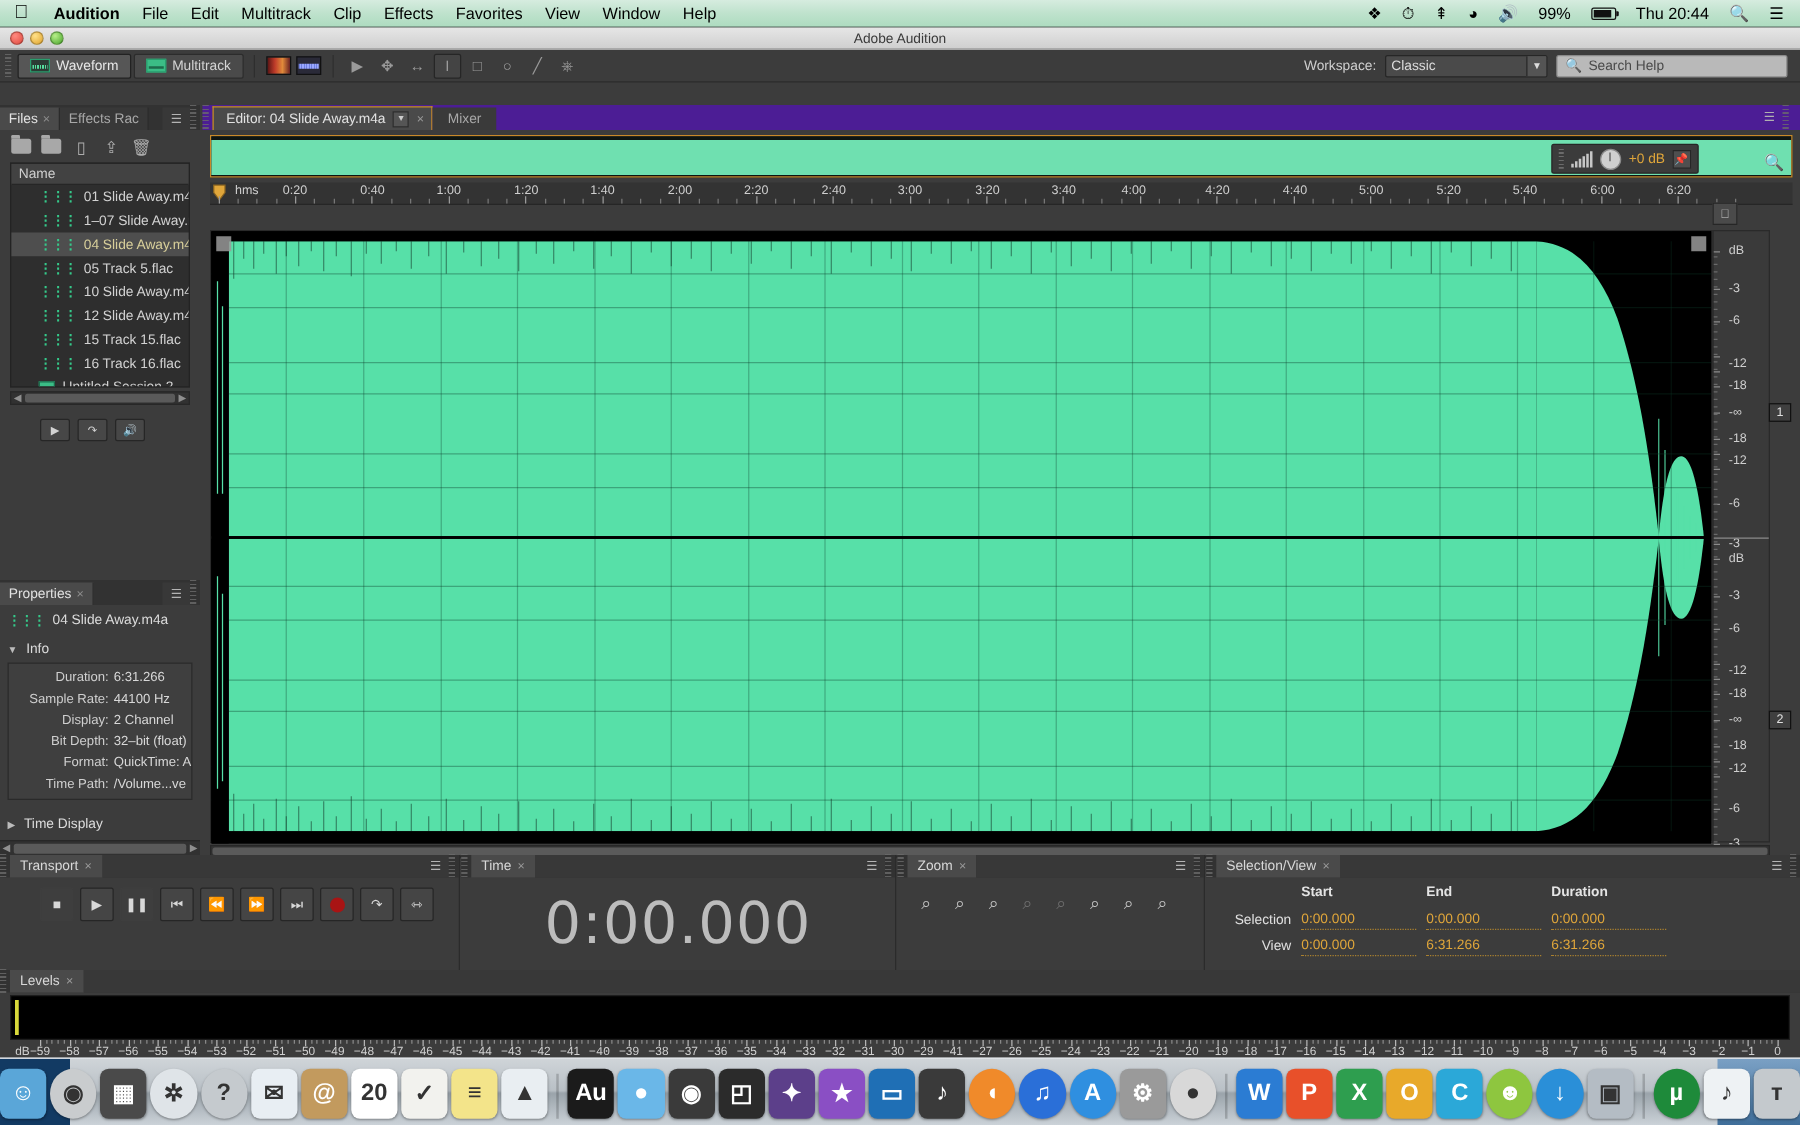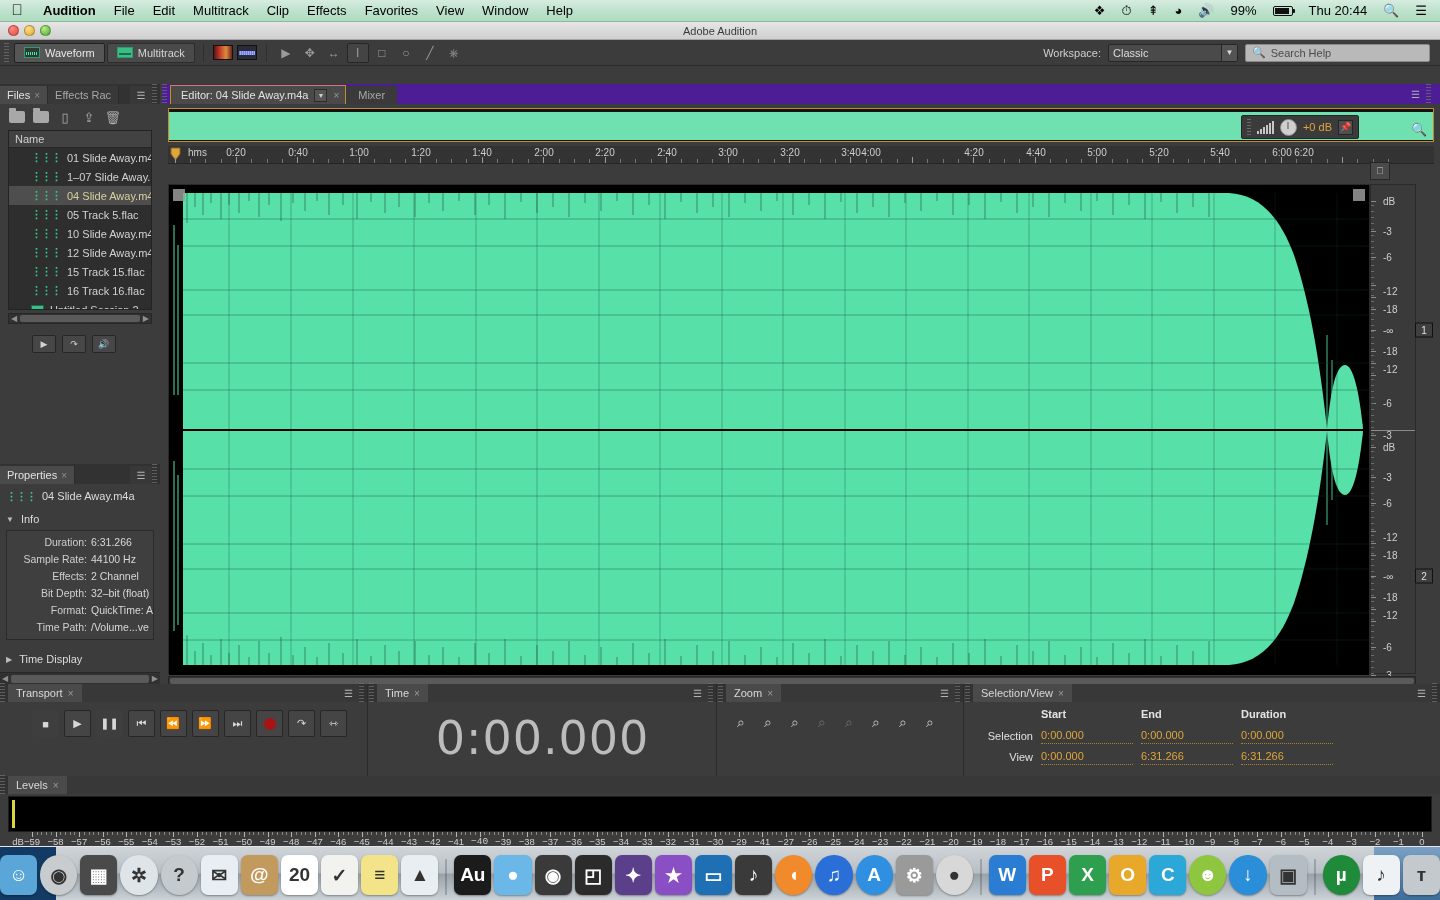--- a/index.html
+++ b/index.html
@@ -439,21 +439,21 @@
         <div id="prop-table">
           <div class="prow">
             <span class="plabel">Duration:</span>
             <span class="pval">6:31.266</span>
           </div>
           <div class="prow">
             <span class="plabel">Sample Rate:</span>
             <span class="pval">44100 Hz</span>
           </div>
           <div class="prow">
-            <span class="plabel">Effects:</span>
+            <span class="plabel">Display:</span>
             <span class="pval">2 Channel</span>
           </div>
           <div class="prow">
             <span class="plabel">Bit Depth:</span>
             <span class="pval">32–bit (float)</span>
           </div>
           <div class="prow">
             <span class="plabel">Format:</span>
             <span class="pval">QuickTime: A</span>
           </div>
@@ -522,28 +522,28 @@
         <span class="rtick" style="left:130px">0:40</span>
         <span class="rtick" style="left:191px">1:00</span>
         <span class="rtick" style="left:253px">1:20</span>
         <span class="rtick" style="left:314px">1:40</span>
         <span class="rtick" style="left:376px">2:00</span>
         <span class="rtick" style="left:437px">2:20</span>
         <span class="rtick" style="left:499px">2:40</span>
         <span class="rtick" style="left:560px">3:00</span>
         <span class="rtick" style="left:622px">3:20</span>
         <span class="rtick" style="left:683px">3:40</span>
-        <span class="rtick" style="left:703px">4:00</span>
+        <span class="rtick" style="left:739px">4:00</span>
         <span class="rtick" style="left:806px">4:20</span>
         <span class="rtick" style="left:868px">4:40</span>
         <span class="rtick" style="left:929px">5:00</span>
         <span class="rtick" style="left:991px">5:20</span>
         <span class="rtick" style="left:1052px">5:40</span>
         <span class="rtick" style="left:1114px">6:00</span>
-        <span class="rtick" style="left:1136px">6:20</span>
+        <span class="rtick" style="left:1175px">6:20</span>
       <span class="rmark maj" style="left: 6.5px;"></span>
           <span class="rmark" style="left: 21.86px;"></span>
           <span class="rmark" style="left: 37.22px;"></span>
           <span class="rmark" style="left: 52.58px;"></span>
           <span class="rmark maj" style="left: 67.95px;"></span>
           <span class="rmark" style="left: 83.31px;"></span>
           <span class="rmark" style="left: 98.67px;"></span>
           <span class="rmark" style="left: 114.03px;"></span>
           <span class="rmark maj" style="left: 129.4px;"></span>
           <span class="rmark" style="left: 144.76px;"></span>

